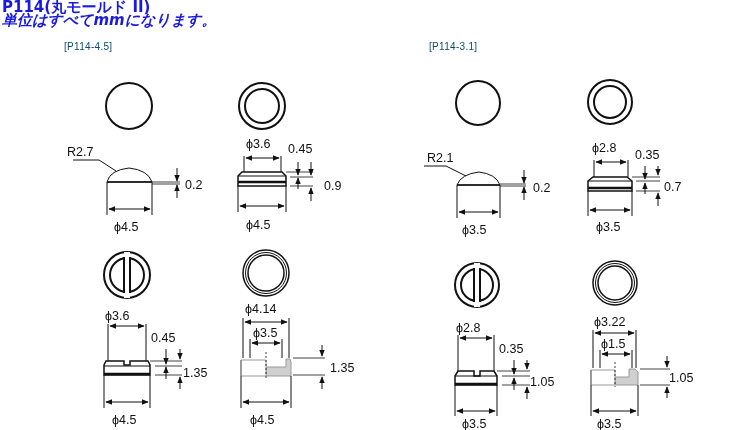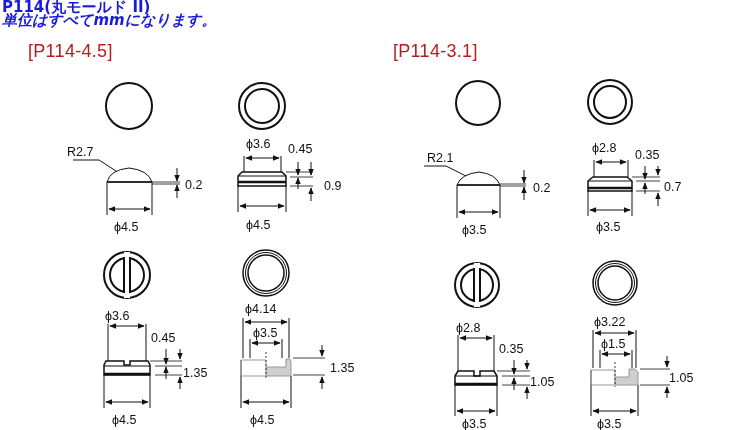--- a/index.html
+++ b/index.html
@@ -1,18 +1,18 @@
 <!DOCTYPE html>
 <html><head>
 <meta charset="utf-8">
 <style>
   html, body { margin: 0; padding: 0; background: #ffffff; }
   body { width: 734px; height: 430px; position: relative; overflow: hidden; font-family: "DejaVu Sans", sans-serif; }
   .hdr { position: absolute; left: 2px; color: #1a1adf; font-weight: bold; font-size: 15px; line-height: 13px; white-space: nowrap; }
-  .sec-title { position: absolute; font-family: "Liberation Sans", sans-serif; font-size: 18px; color: #b91c1c; white-space: nowrap; letter-spacing: 0.3px; }
+  .sec-title { position: absolute; font-family: "Liberation Sans", sans-serif; font-size: 10px; color: #0c4a6e; white-space: nowrap; letter-spacing: 0.3px; margin-left: 36px; }
   svg { position: absolute; left: 0; top: 0; }
   svg text { font-family: "Liberation Sans", sans-serif; font-size: 12.5px; fill: #111; }
 </style>
 </head>
 <body>
 
 <div class="hdr" style="top:1px;">P114(丸モールド II)</div>
 <div class="hdr" style="top:14px;font-style:italic;">単位はすべてmmになります。</div>
 
 <div class="sec-title" style="left:28px; top:41px;">[P114-4.5]</div>

